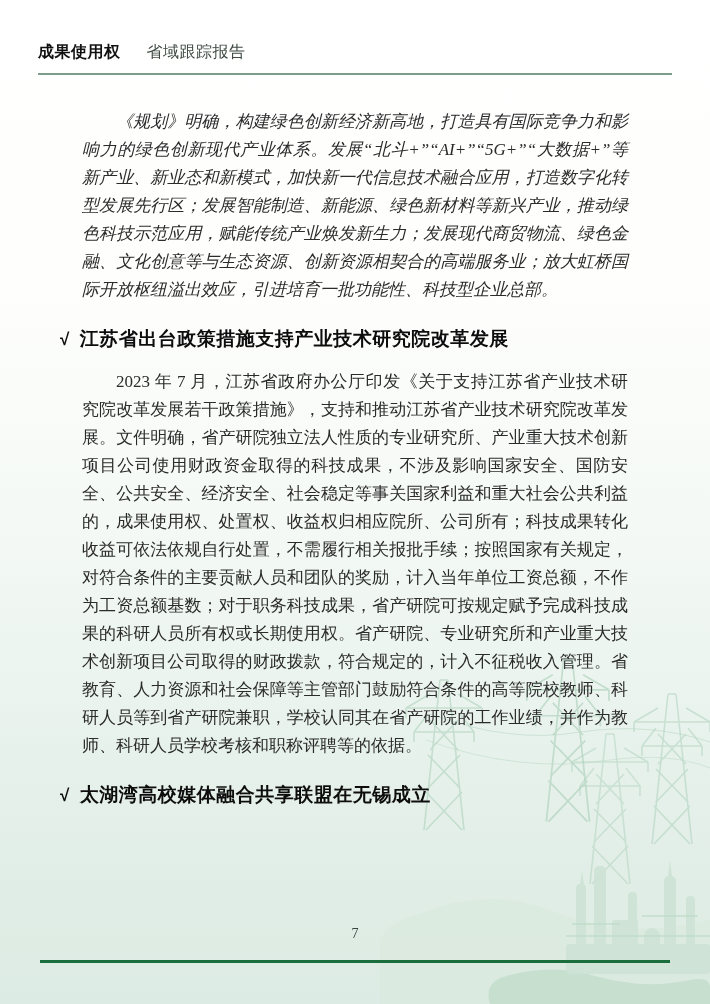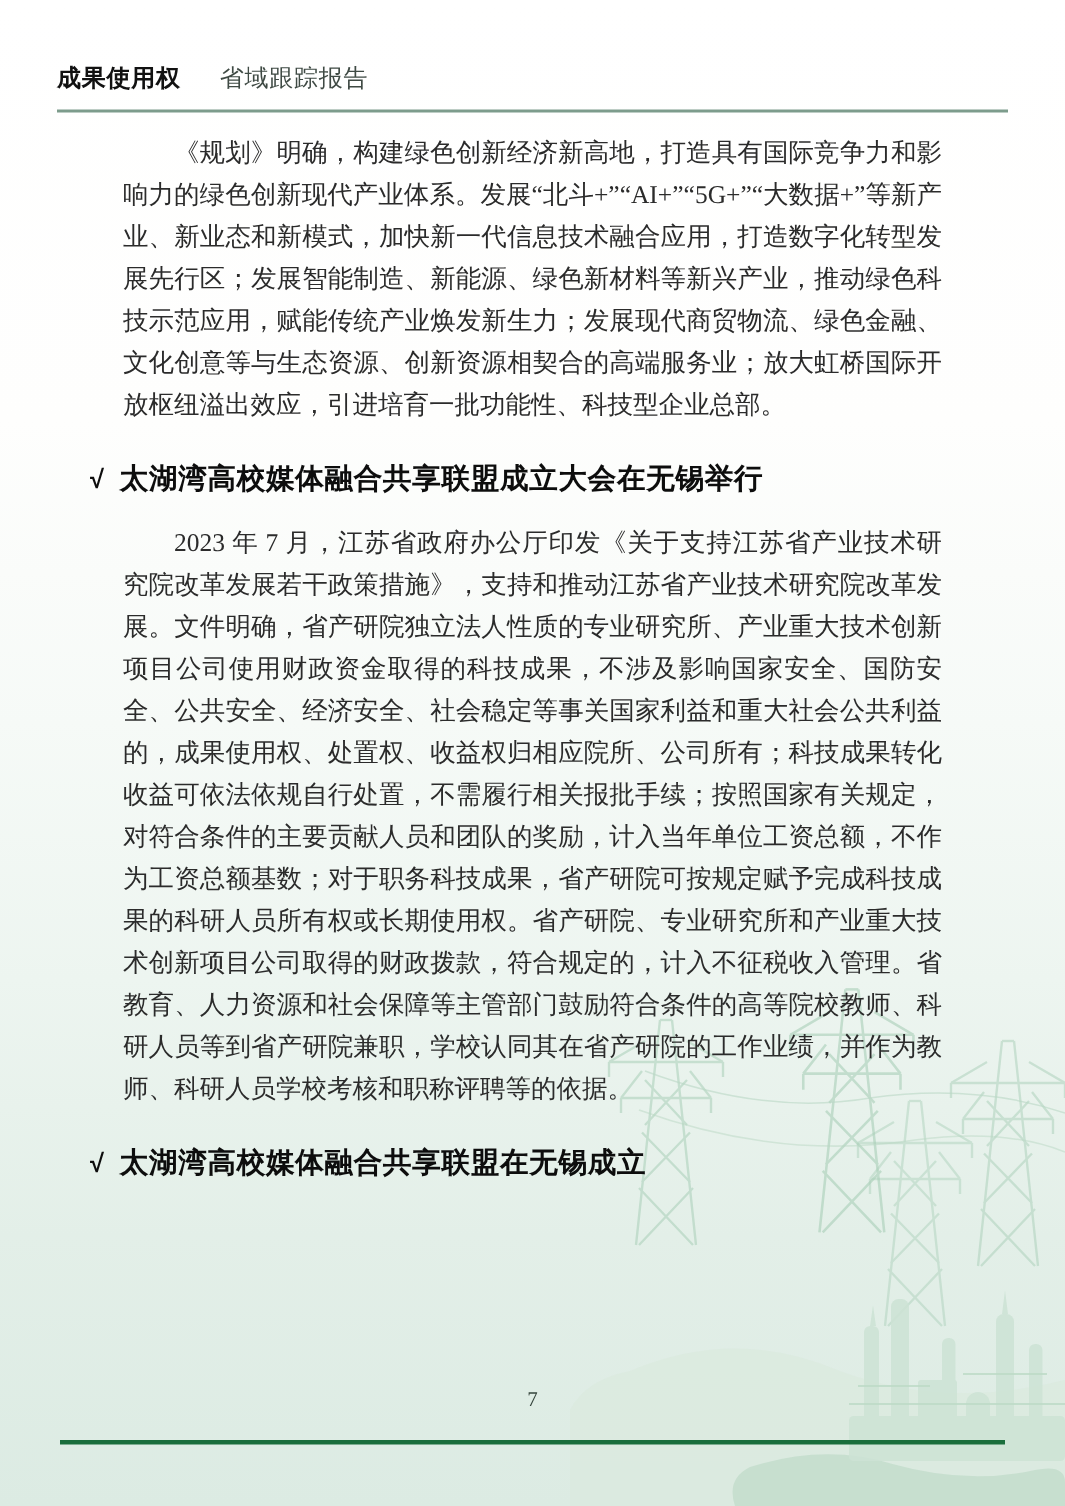--- a/index.html
+++ b/index.html
@@ -59,21 +59,21 @@
     letter-spacing: 0.5px;
     display: flex;
     align-items: baseline;
   }
   .section-heading .check {
     font-size: 17px;
     margin-right: 10px;
     font-weight: bold;
   }
   .section-body { margin-top: 16px; }
-  .intro { margin-top: 0; }
+  .intro { margin-top: 20px; font-style: italic; }
 
   
   .page-number {
     position: absolute;
     top: 926px; left: 0; width: 710px;
     text-align: center;
     font-size: 14px;
     color: #36453d;
   }
   .footer-rule {
@@ -130,21 +130,21 @@
   <span class="brand">成果使用权</span>
   <span class="sub">省域跟踪报告</span>
 </div>
 
 <div class="content">
 
   <p class="para intro">《规划》明确，构建绿色创新经济新高地，打造具有国际竞争力和影响力的绿色创新现代产业体系。发展“北斗+”“AI+”“5G+”“大数据+”等新产业、新业态和新模式，加快新一代信息技术融合应用，打造数字化转型发展先行区；发展智能制造、新能源、绿色新材料等新兴产业，推动绿色科技示范应用，赋能传统产业焕发新生力；发展现代商贸物流、绿色金融、文化创意等与生态资源、创新资源相契合的高端服务业；放大虹桥国际开放枢纽溢出效应，引进培育一批功能性、科技型企业总部。</p>
 
   <div class="section-heading">
     <span class="check">√</span>
-    <span>太湖湾高校媒体融合共享联盟成立大会在无锡举行</span>
+    <span>江苏省出台政策措施支持产业技术研究院改革发展</span>
   </div>
   <p class="para section-body">2023 年 7 月，江苏省政府办公厅印发《关于支持江苏省产业技术研究院改革发展若干政策措施》，支持和推动江苏省产业技术研究院改革发展。文件明确，省产研院独立法人性质的专业研究所、产业重大技术创新项目公司使用财政资金取得的科技成果，不涉及影响国家安全、国防安全、公共安全、经济安全、社会稳定等事关国家利益和重大社会公共利益的，成果使用权、处置权、收益权归相应院所、公司所有；科技成果转化收益可依法依规自行处置，不需履行相关报批手续；按照国家有关规定，对符合条件的主要贡献人员和团队的奖励，计入当年单位工资总额，不作为工资总额基数；对于职务科技成果，省产研院可按规定赋予完成科技成果的科研人员所有权或长期使用权。省产研院、专业研究所和产业重大技术创新项目公司取得的财政拨款，符合规定的，计入不征税收入管理。省教育、人力资源和社会保障等主管部门鼓励符合条件的高等院校教师、科研人员等到省产研院兼职，学校认同其在省产研院的工作业绩，并作为教师、科研人员学校考核和职称评聘等的依据。</p>
 
   <div class="section-heading">
     <span class="check">√</span>
     <span>太湖湾高校媒体融合共享联盟在无锡成立</span>
   </div>
 
 </div>
 

